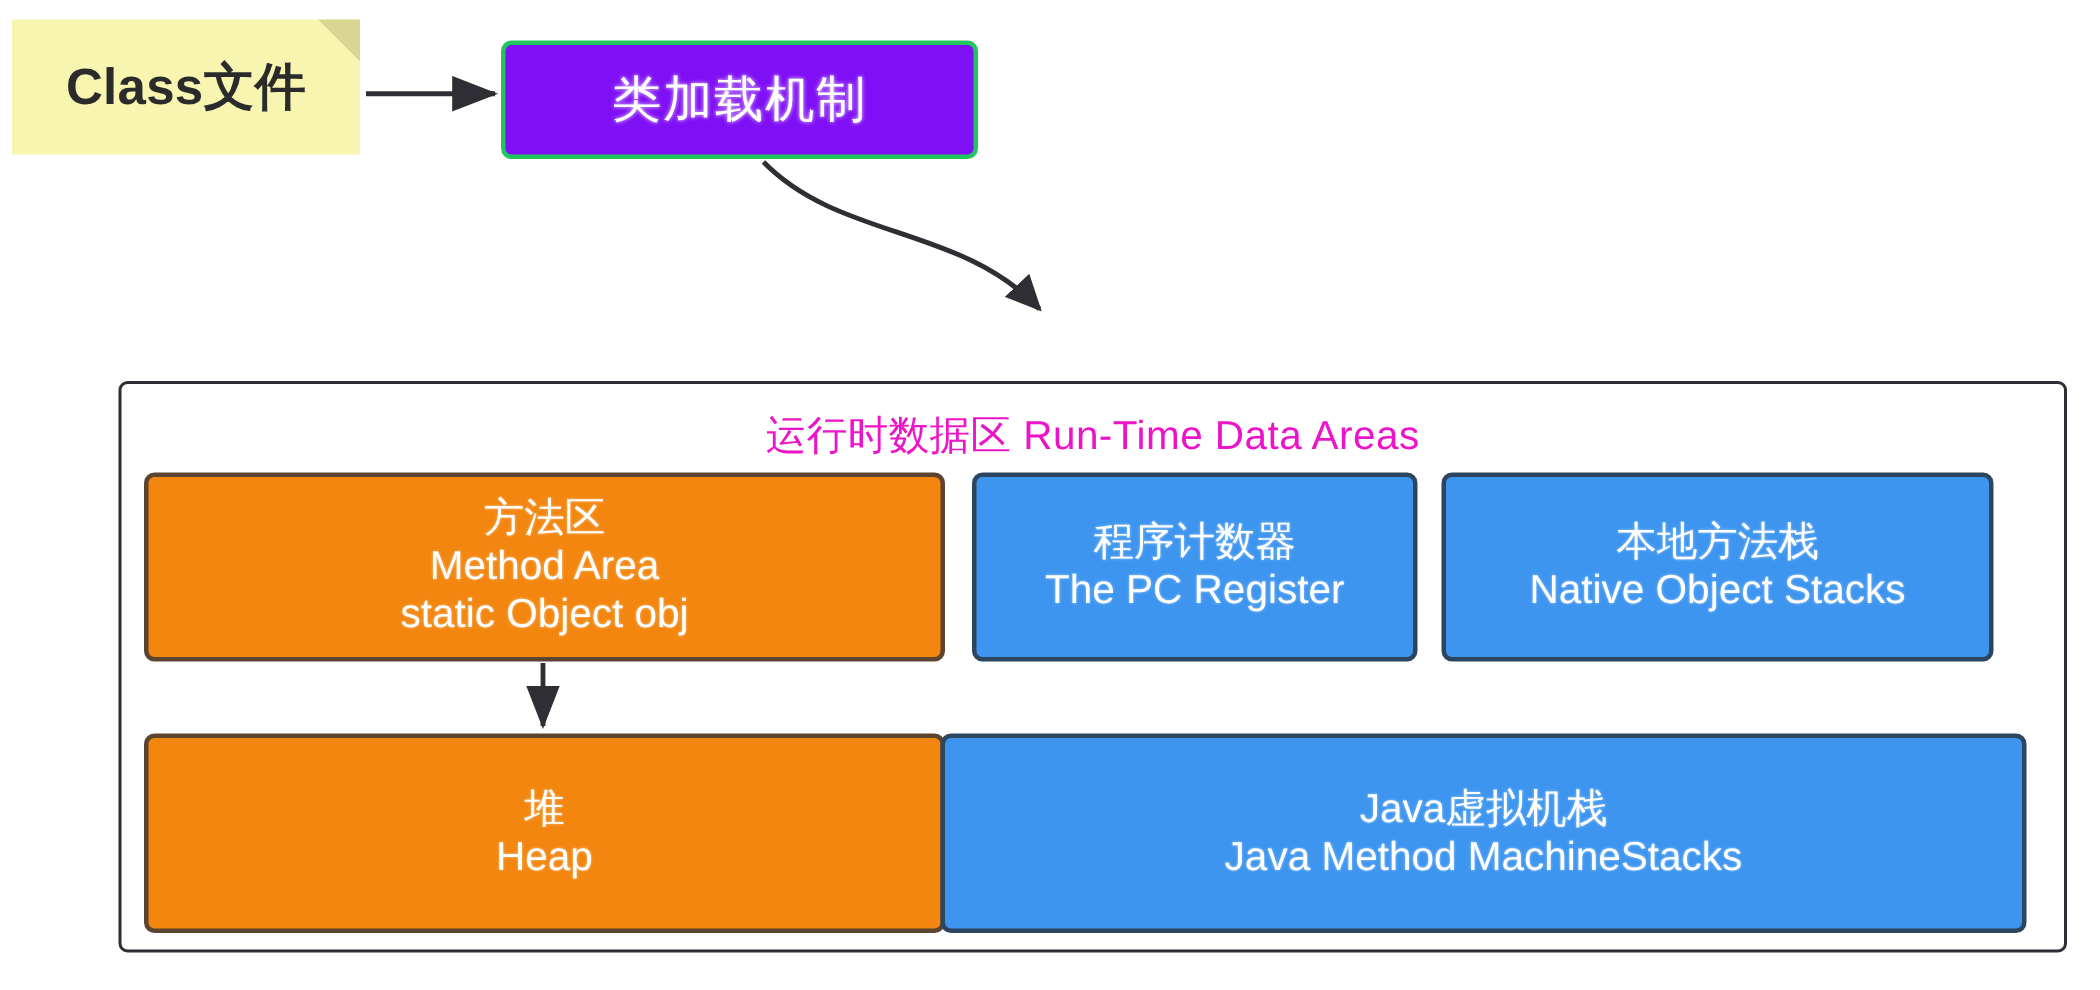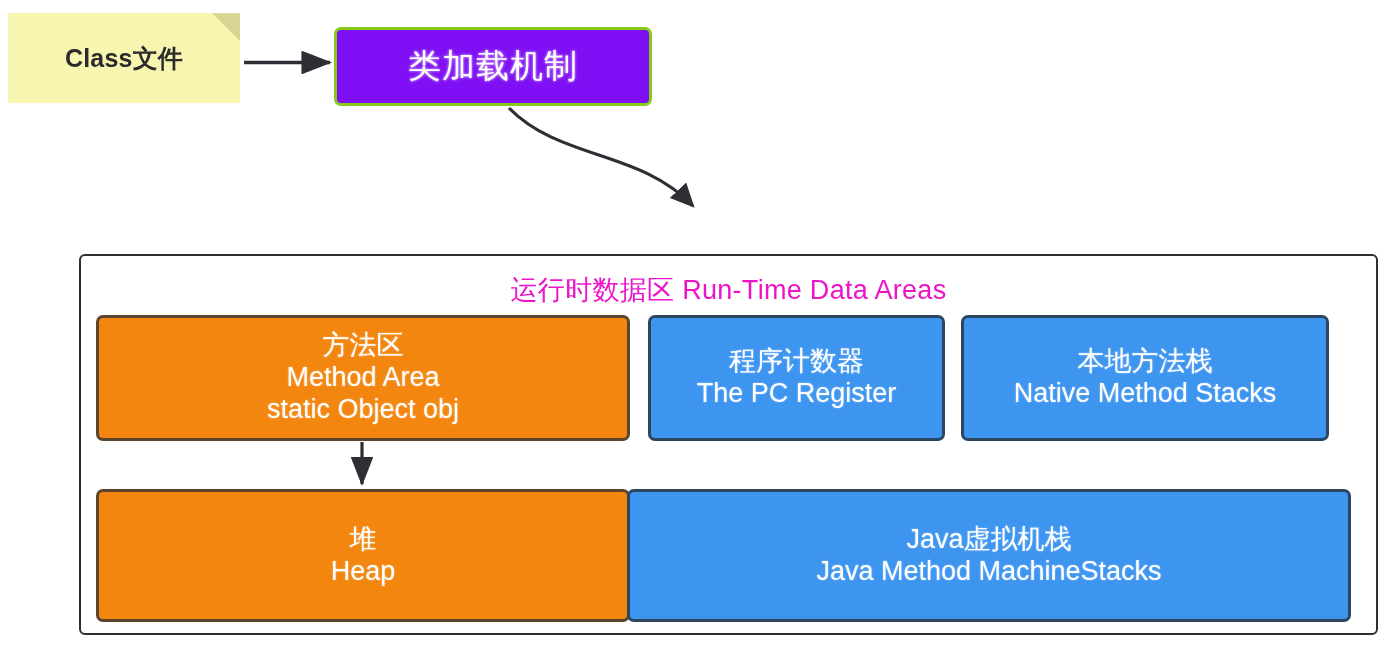--- a/index.html
+++ b/index.html
@@ -43,35 +43,35 @@
   }
   .note-label {
     position: absolute;
     left: 0;
     top: 0;
     width: 232px;
     height: 90px;
     display: flex;
     align-items: center;
     justify-content: center;
-    font-size: 25px;
+    font-size: 34px;
     font-weight: bold;
     color: #2b2b2b;
     letter-spacing: 0.2px;
   }
 
   
   .loader-box {
     position: absolute;
     left: 334px;
     top: 27px;
     width: 318px;
     height: 79px;
     background: #7f0ff5;
-    border: 3px solid #84cc16;
+    border: 3px solid #22c55e;
     border-radius: 7px;
     box-sizing: border-box;
     display: flex;
     align-items: center;
     justify-content: center;
   }
   .loader-label {
     font-size: 33px;
     color: #ffffff;
     letter-spacing: 1px;
@@ -173,21 +173,21 @@
   </div>
 
   <div id="area-method" class="area orange">
     <div class="ln cn">方法区</div>
     <div class="ln">Method Area</div>
     <div class="ln">static Object obj</div>
   </div>
 
   <div id="area-native" class="area blue">
     <div class="ln cn">本地方法栈</div>
-    <div class="ln">Native Method Stacks</div>
+    <div class="ln">Native Object Stacks</div>
   </div>
 
   <div id="area-heap" class="area orange">
     <div class="ln cn">堆</div>
     <div class="ln">Heap</div>
   </div>
 
   <div id="area-jvmstack" class="area blue">
     <div class="ln cn">Java虚拟机栈</div>
     <div class="ln">Java Method MachineStacks</div>

